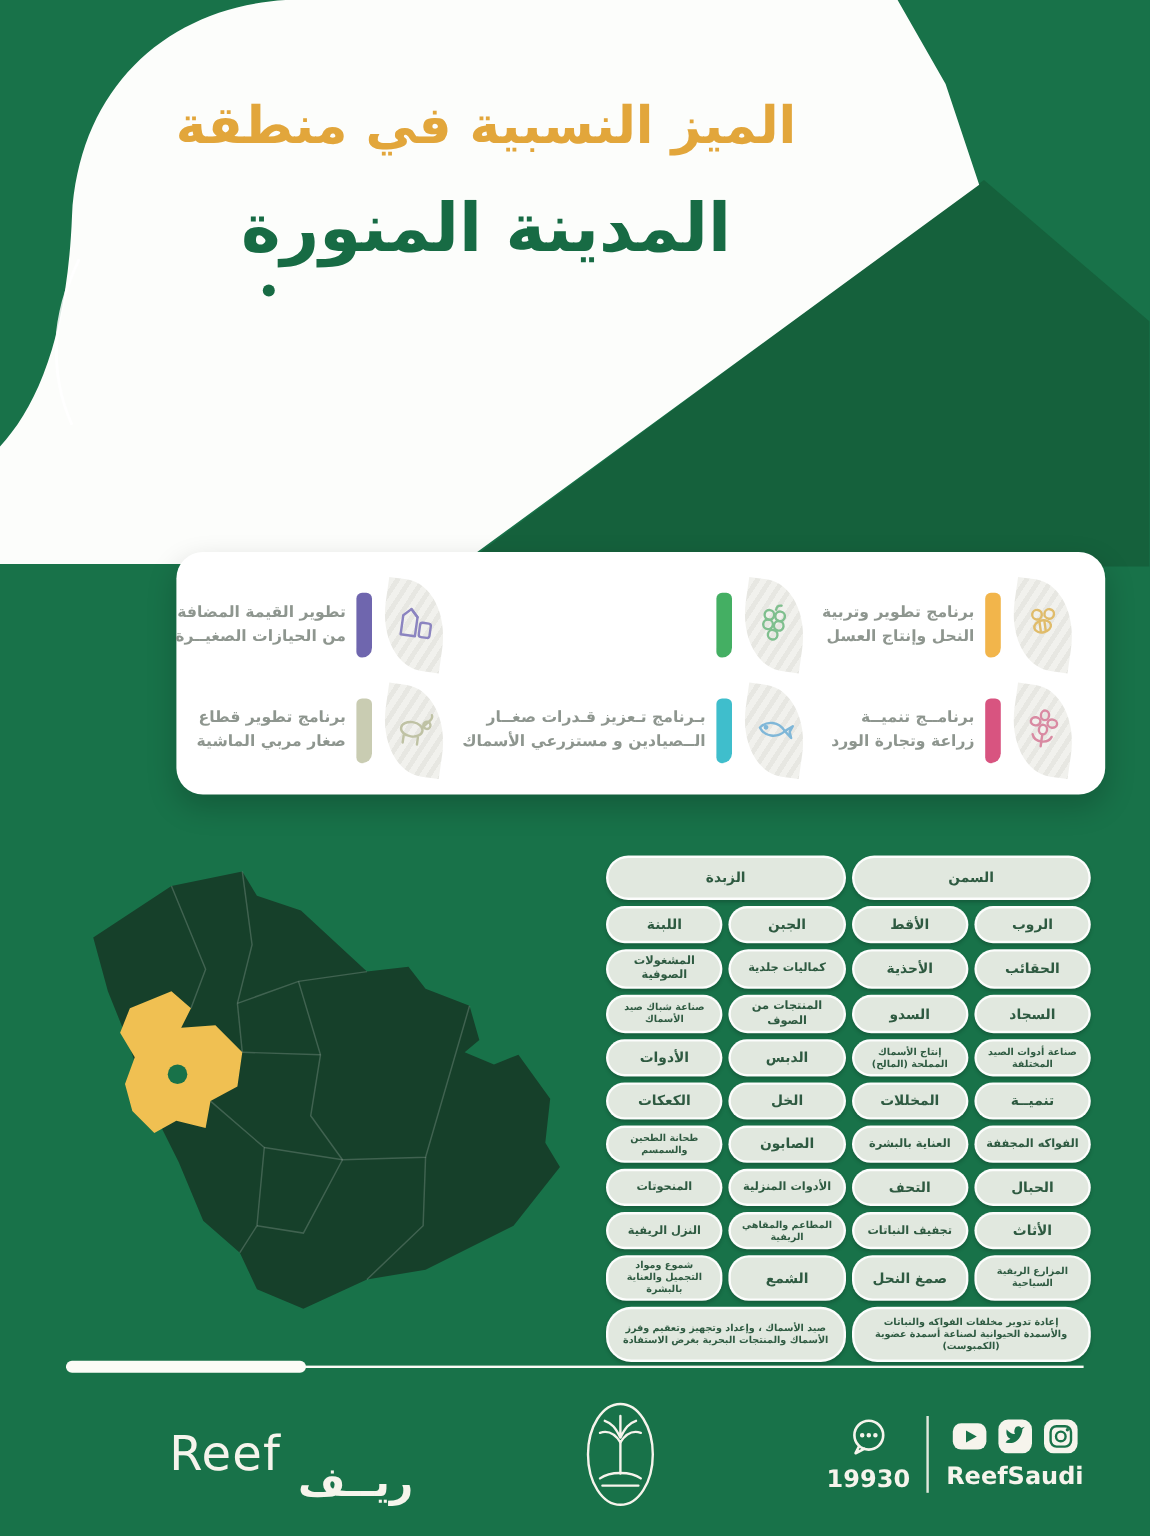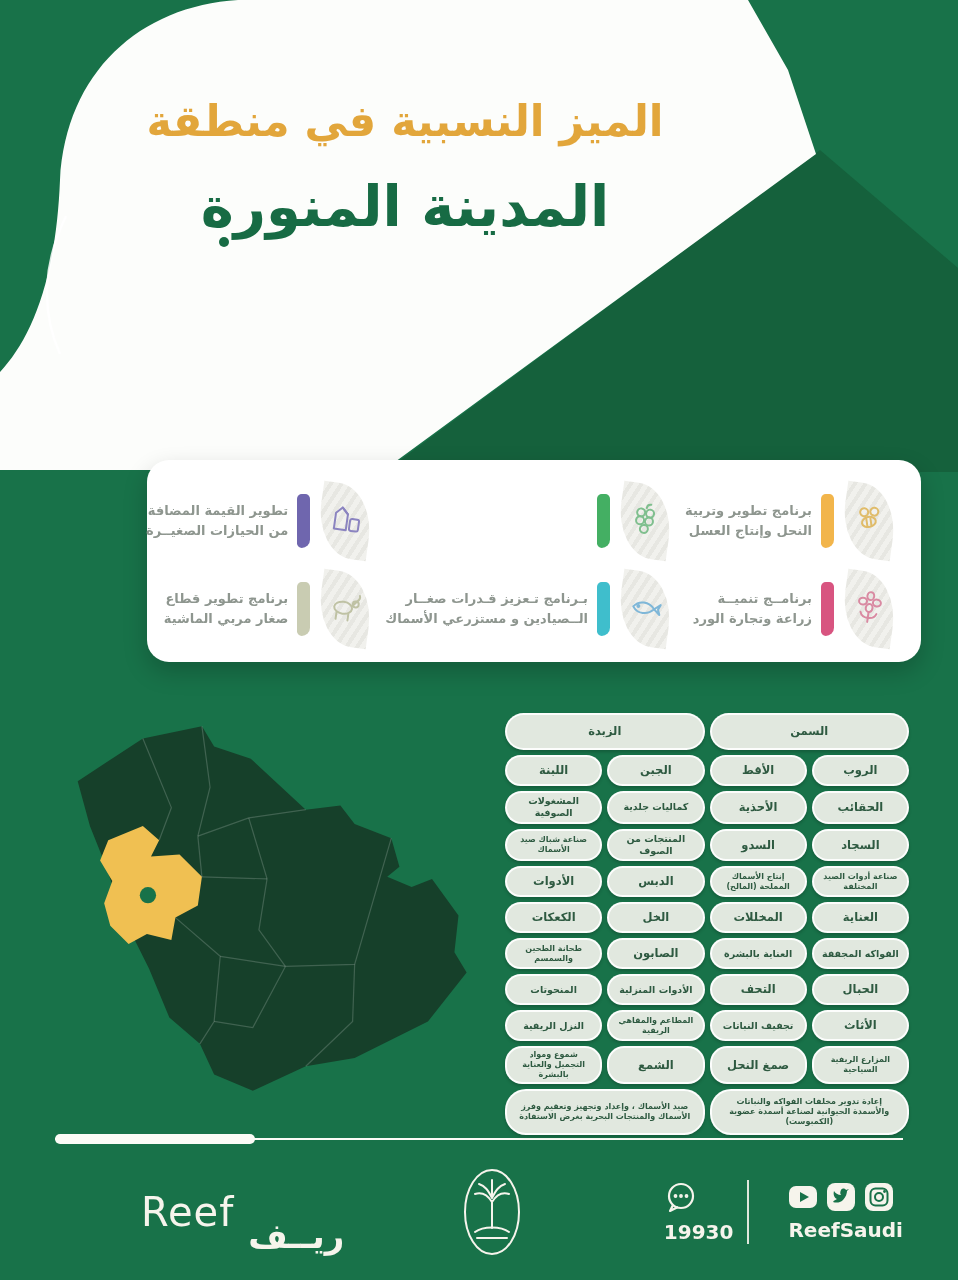--- a/index.html
+++ b/index.html
@@ -5,21 +5,21 @@
   html,body{margin:0;padding:0;}
   body{
     width:958px;height:1280px;position:relative;overflow:hidden;
     background:#187249;
     font-family:"DejaVu Sans",sans-serif;
   }
   .abs{position:absolute;}
 
   
   #hero{left:0;top:0;}
-  #title-wrap{left:55px;top:96px;width:700px;text-align:center;z-index:3;}
+  #title-wrap{left:55px;top:80px;width:700px;text-align:center;z-index:3;}
   #title-line1{font-size:43px;font-weight:bold;color:#E2A63B;letter-spacing:-1px;}
   #title-line2{margin-top:28px;font-size:56px;font-weight:bold;color:#176B44;}
 
   
   #card{
     left:147px;top:460px;width:774px;height:202px;background:#FFFFFF;
     border-radius:22px;box-shadow:0 10px 25px rgba(0,0,0,.20);
     display:grid;grid-template-columns:repeat(3,1fr);
     direction:rtl;padding:24px 26px;box-sizing:border-box;row-gap:14px;column-gap:14px;
     z-index:4;
@@ -63,21 +63,21 @@
     display:flex;align-items:center;justify-content:space-between;color:#F6F4EC;
   }
   .f-reef{display:flex;align-items:center;gap:14px;}
   .f-reef-en{font-size:40px;font-weight:400;letter-spacing:1px;}
   .f-reef-ar{font-size:34px;font-weight:bold;margin-top:47px;}
   .f-min{display:flex;align-items:center;gap:16px;}
   .f-min-txt{text-align:center;}
   .f-min-ar{font-size:17px;font-weight:bold;}
   .f-min-en{font-size:7.5px;margin-top:4px;letter-spacing:.4px;}
   .f-right{display:flex;align-items:center;gap:14px;}
-  .f-col{display:flex;flex-direction:column;align-items:flex-start;gap:6px;margin-left:25px;}
+  .f-col{display:flex;flex-direction:column;align-items:center;gap:6px;}
   .f-phone,.f-handle{font-size:20px;font-weight:bold;}
   .f-vline{width:2px;height:64px;background:#F6F4EC;opacity:.9;}
   .soc-row{display:flex;gap:8px;}
 </style>
 </head>
 <body>
 
 <svg id="hero" class="abs" width="958" height="710" viewBox="0 0 958 710">
   <defs>
     <pattern id="hatchY" width="14" height="14" patternTransform="rotate(55)">
@@ -265,21 +265,21 @@
     <div class="pill sm">المنتجات من الصوف</div>
     <div class="pill xs">صناعة شباك صيد الأسماك</div>
   </div>
   <div class="prow">
     <div class="pill xs">صناعة أدوات الصيد المختلفة</div>
     <div class="pill xs">إنتاج الأسماك المملحة (المالح)</div>
     <div class="pill">الدبس</div>
     <div class="pill">الأدوات</div>
   </div>
   <div class="prow">
-    <div class="pill">العناية</div>
+    <div class="pill">تنميــة</div>
     <div class="pill">المخللات</div>
     <div class="pill">الخل</div>
     <div class="pill">الكعكات</div>
   </div>
   <div class="prow">
     <div class="pill sm">الفواكه المجففة</div>
     <div class="pill sm">العناية بالبشرة</div>
     <div class="pill">الصابون</div>
     <div class="pill xs">طحانة الطحين والسمسم</div>
   </div>

